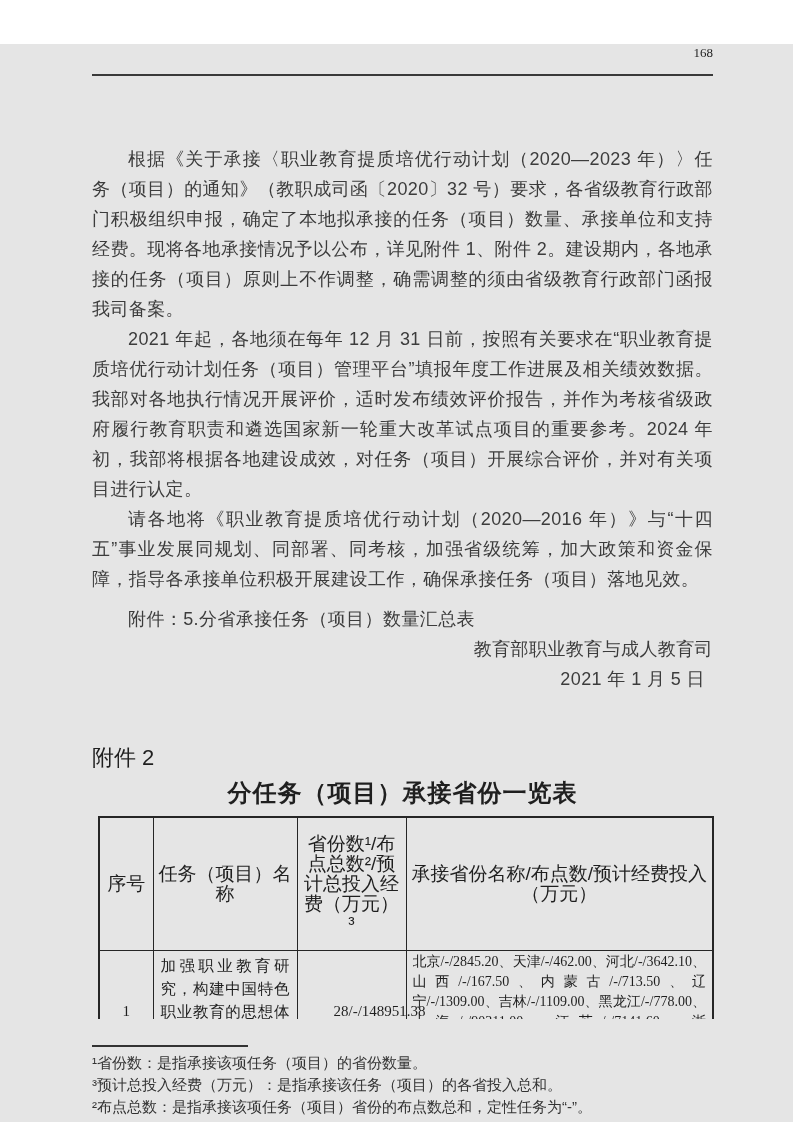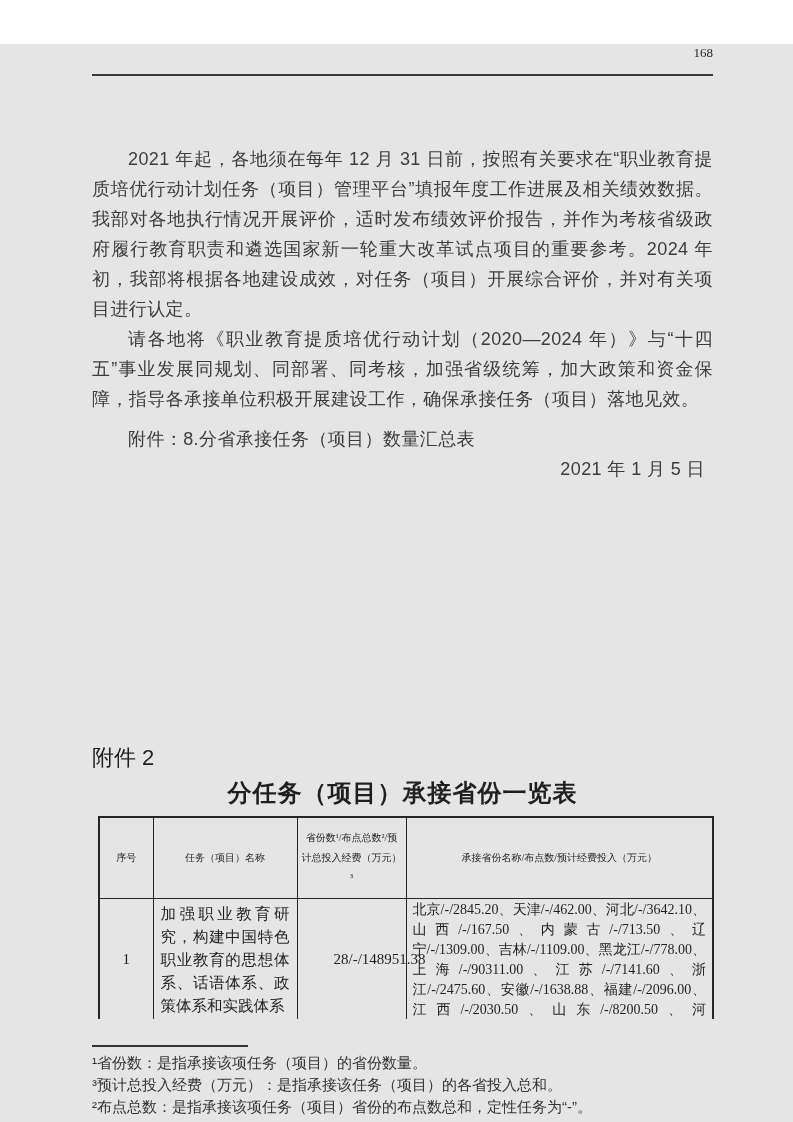--- a/index.html
+++ b/index.html
@@ -77,27 +77,26 @@
     table-layout: fixed;
     width: 614px;
     border: 2px solid #262626;
   }
   table.annex-table th, table.annex-table td {
     border: 1px solid #262626;
     color: #1f1f1f;
   }
   th.h-cell {
     font-weight: normal;
-    font-size: 10px;
+    font-size: 19px;
     line-height: 20px;
     text-align: center;
     vertical-align: middle;
-    padding: 0 4px;
+    padding: 16px 4px;
     height: 80px;
-    font-family: Liberation Serif, serif;
   }
   tr.data-row { height: 121px; }
   td.cell-seq {
     text-align: center;
     vertical-align: middle;
     font-family: "Liberation Serif", serif;
     font-size: 15px;
   }
   td.cell-name {
     font-size: 15.5px;
@@ -143,25 +142,27 @@
 </style>
 </head>
 <body>
 
 <div class="page">
 
   <div class="page-number">168</div>
   <div class="top-rule"></div>
 
   <div class="doc-body">
+    <p class="para">根据《关于承接〈职业教育提质培优行动计划（2020—2023 年）〉任务（项目）的通知》（教职成司函〔2020〕32 号）要求，各省级教育行政部门积极组织申报，确定了本地拟承接的任务（项目）数量、承接单位和支持经费。现将各地承接情况予以公布，详见附件 1、附件 2。建设期内，各地承接的任务（项目）原则上不作调整，确需调整的须由省级教育行政部门函报我司备案。</p>
     <p class="para">2021 年起，各地须在每年 12 月 31 日前，按照有关要求在“职业教育提质培优行动计划任务（项目）管理平台”填报年度工作进展及相关绩效数据。我部对各地执行情况开展评价，适时发布绩效评价报告，并作为考核省级政府履行教育职责和遴选国家新一轮重大改革试点项目的重要参考。2024 年初，我部将根据各地建设成效，对任务（项目）开展综合评价，并对有关项目进行认定。</p>
-    <p class="para">请各地将《职业教育提质培优行动计划（2020—2024 年）》与“十四五”事业发展同规划、同部署、同考核，加强省级统筹，加大政策和资金保障，指导各承接单位积极开展建设工作，确保承接任务（项目）落地见效。</p>
+    <p class="para">请各地将《职业教育提质培优行动计划（2020—2016 年）》与“十四五”事业发展同规划、同部署、同考核，加强省级统筹，加大政策和资金保障，指导各承接单位积极开展建设工作，确保承接任务（项目）落地见效。</p>
     <div class="attach-block">
-      <div class="attach-line1"><span>附件：</span><span>8.分省承接任务（项目）数量汇总表</span></div>
+      <div class="attach-line1"><span>附件：</span><span>5.分省承接任务（项目）数量汇总表</span></div>
     </div>
+    <div class="sig-line">教育部职业教育与成人教育司</div>
     <div class="date-line">2021 年 1 月 5 日</div>
   </div>
 
   <div class="annex-label">附件 2</div>
   <div class="table-title">分任务（项目）承接省份一览表</div>
 
   <div class="annex-table-wrap">
     <table class="annex-table">
       <colgroup>
         <col style="width:54px">

